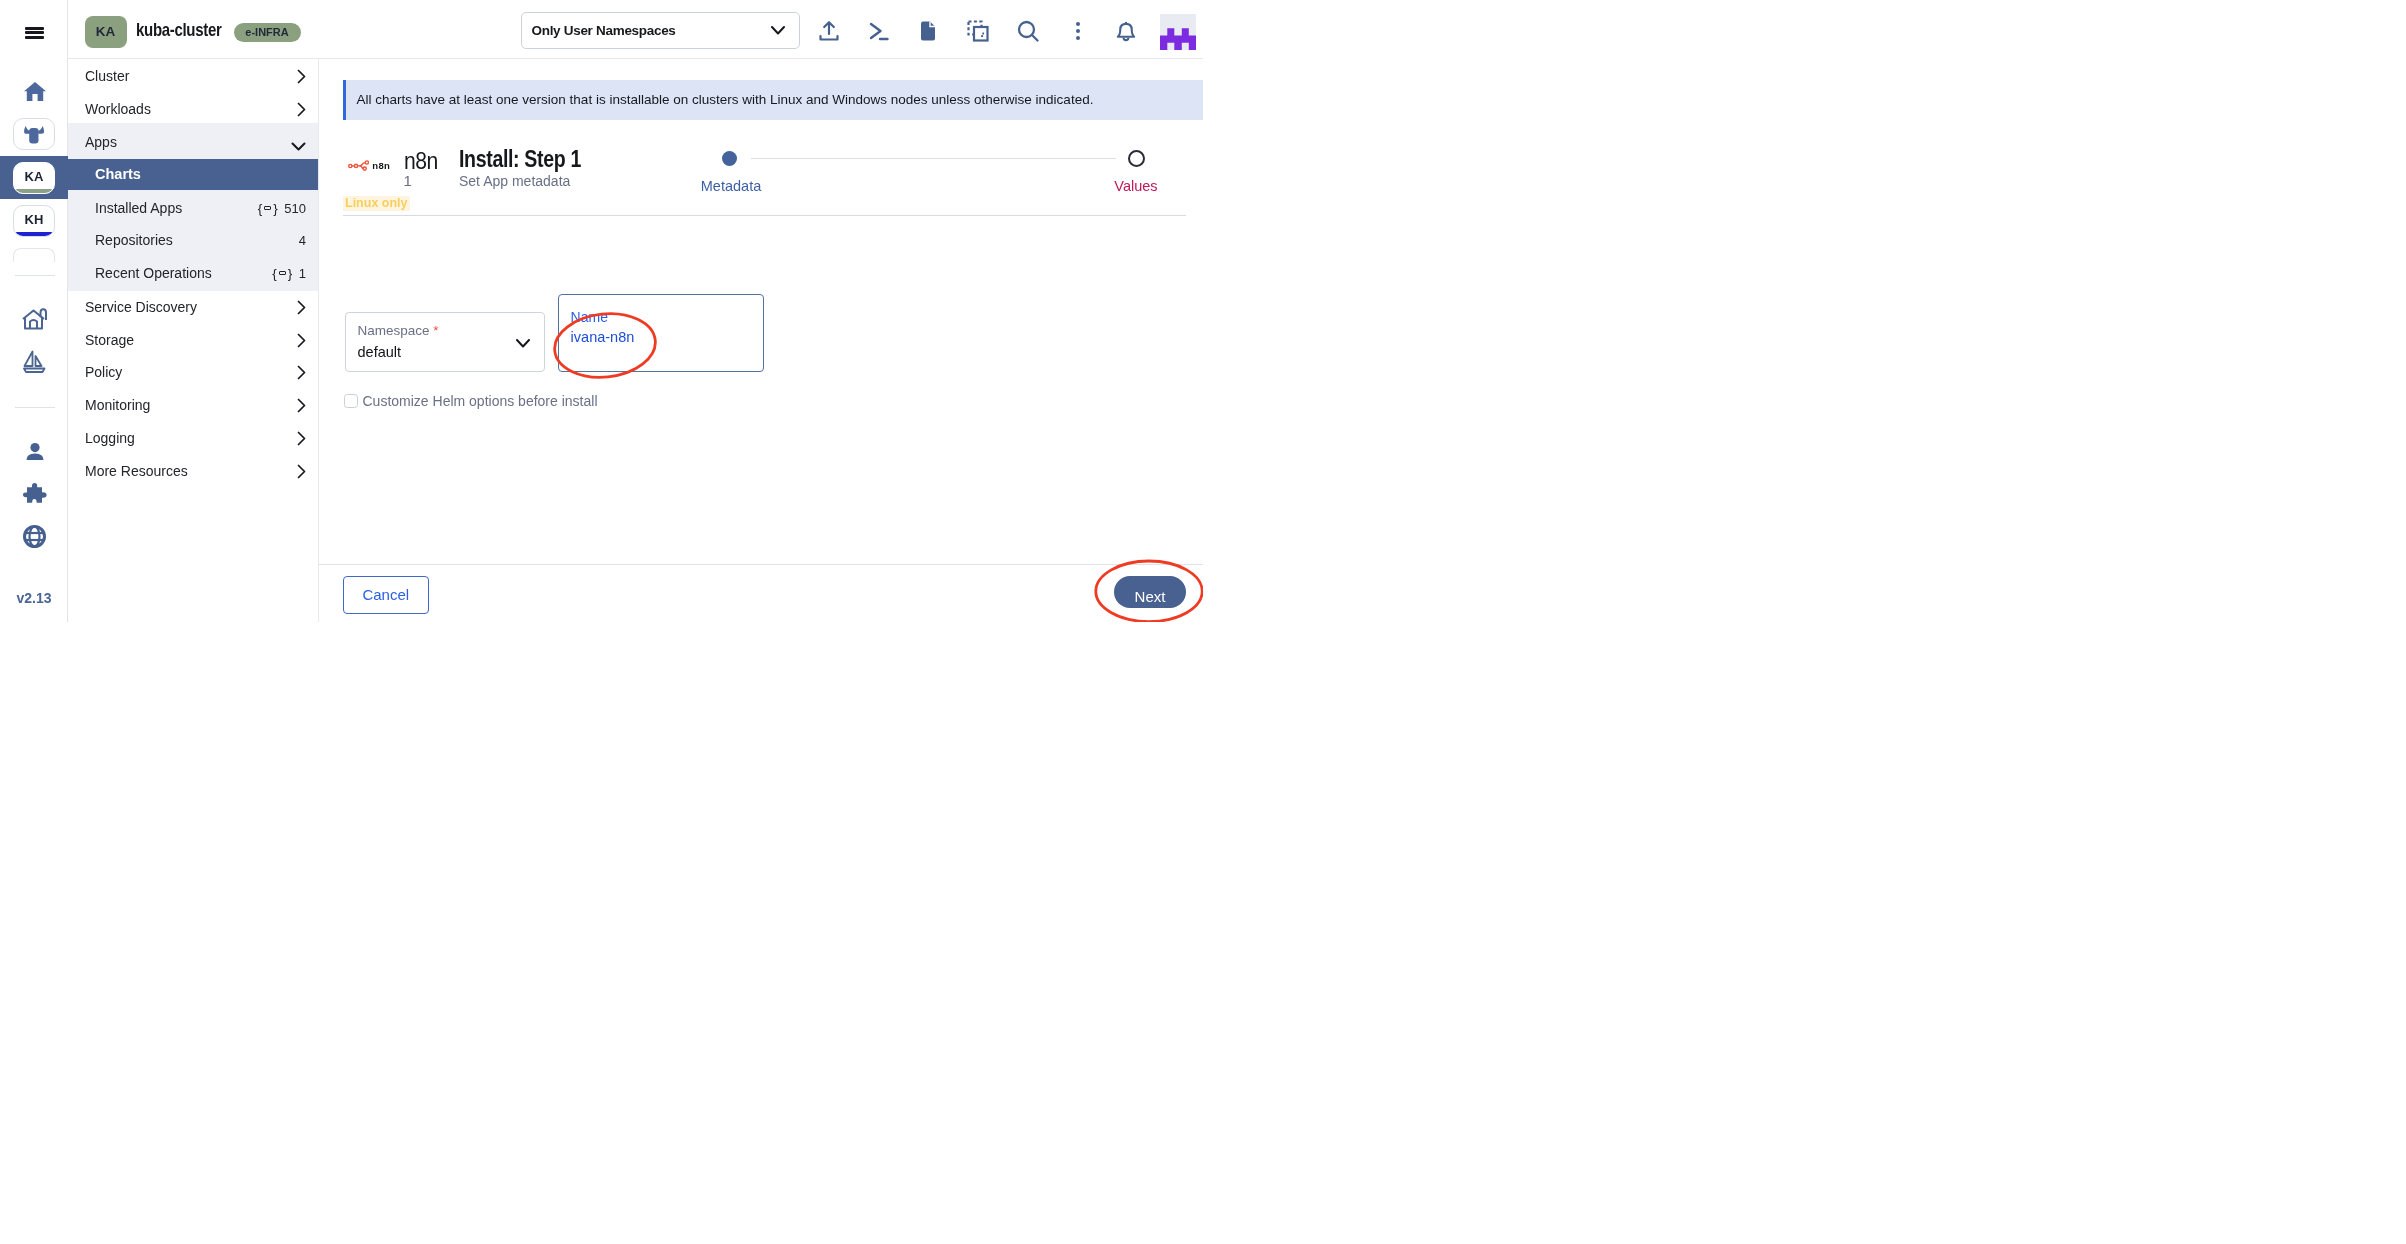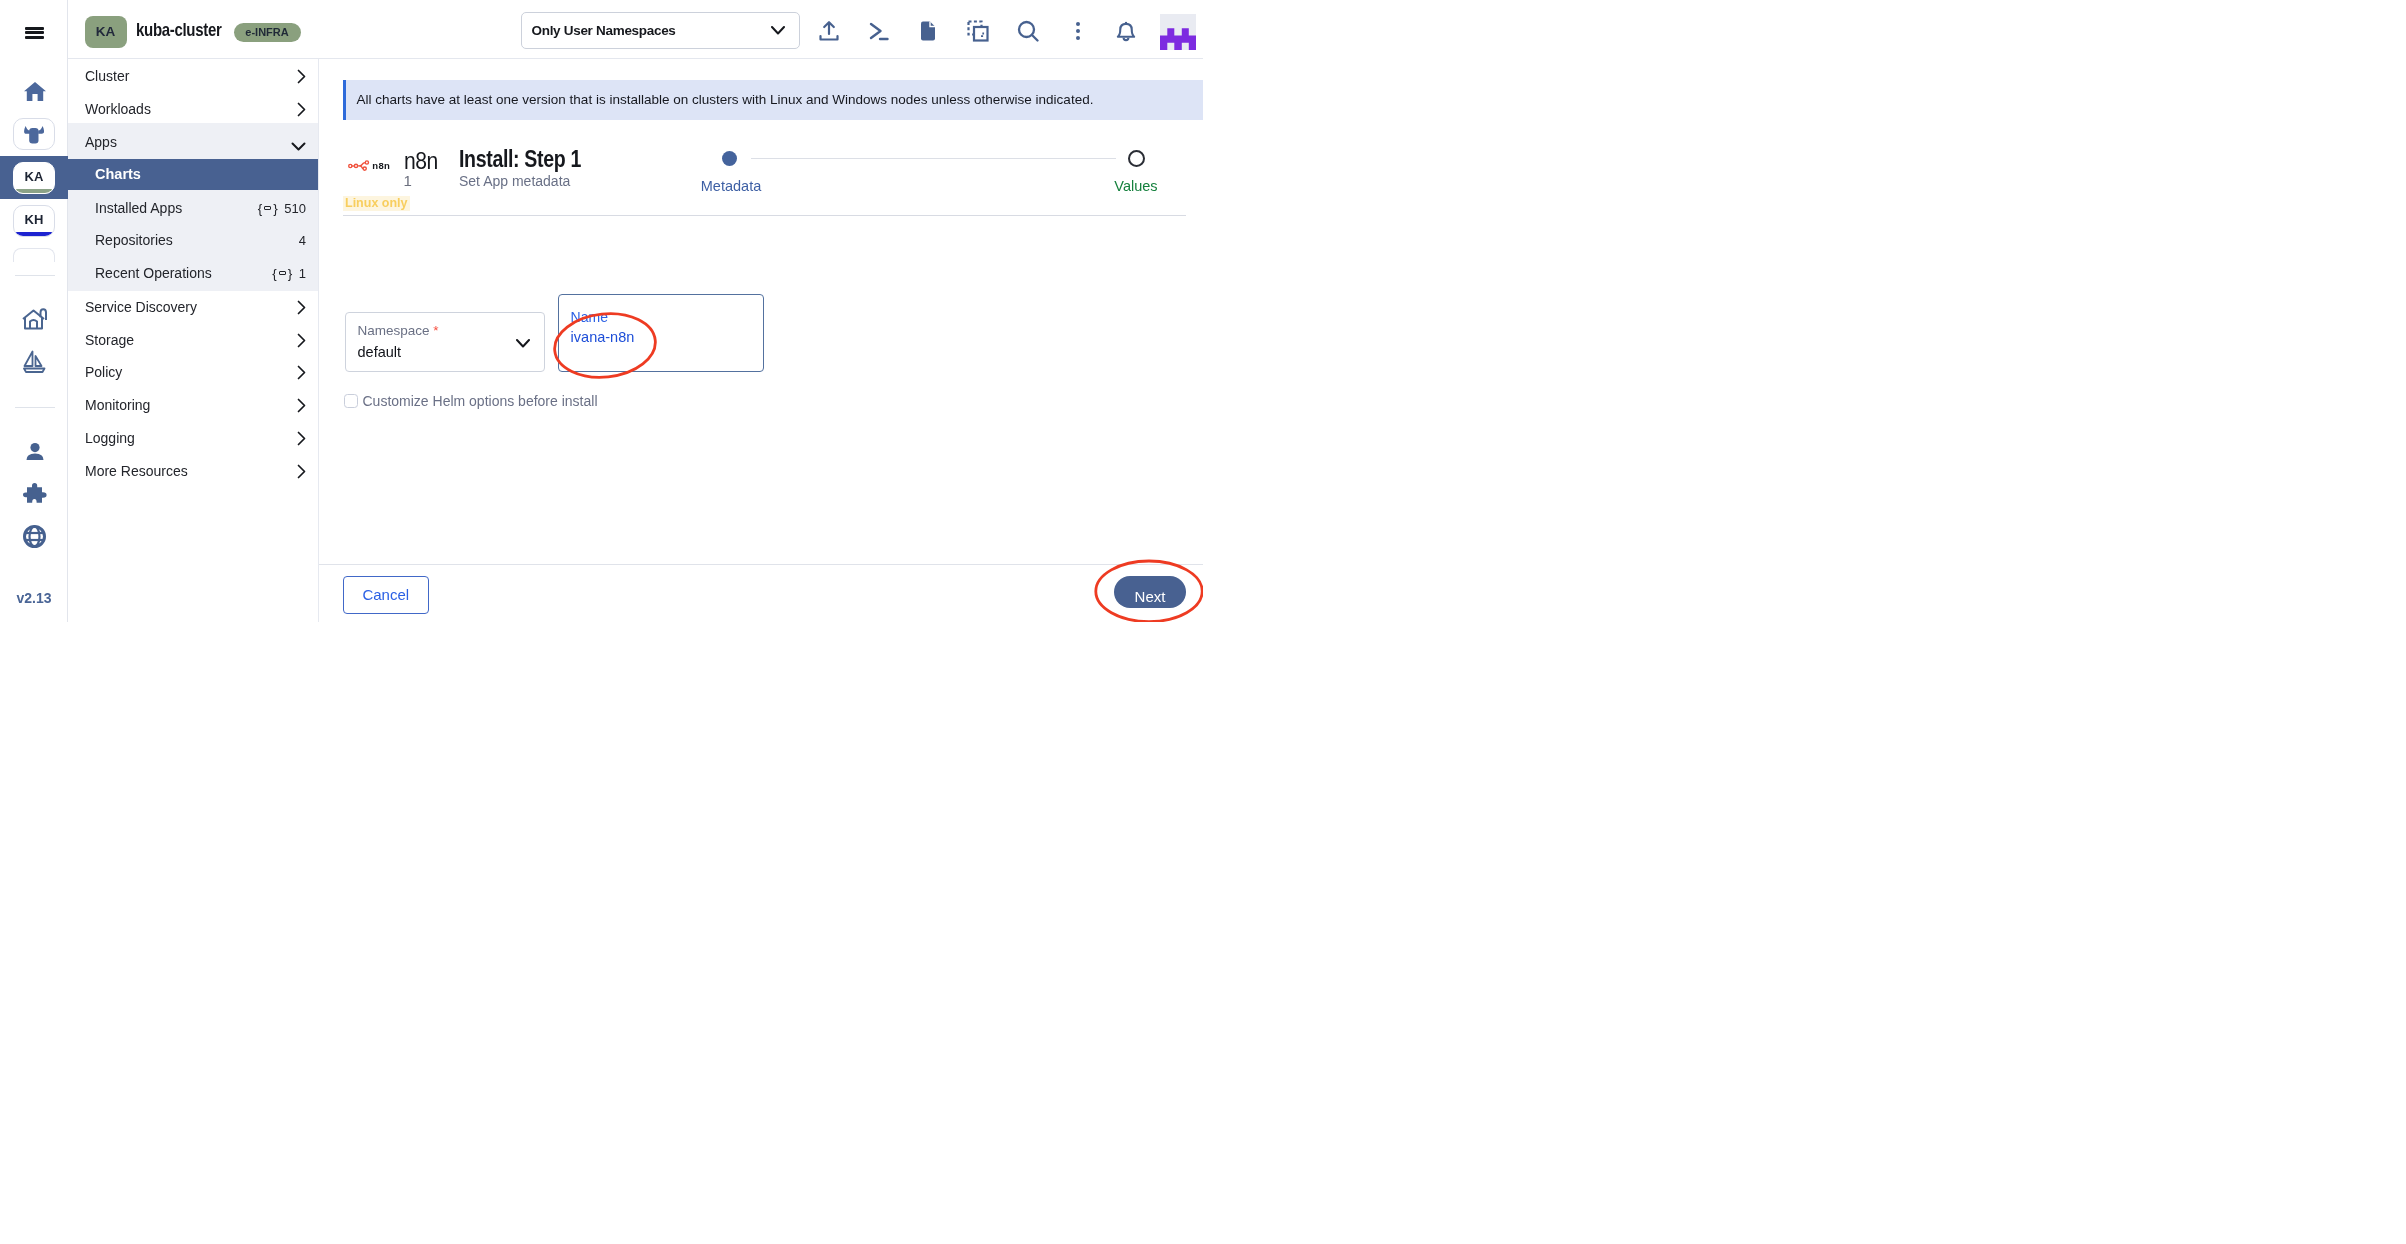--- a/index.html
+++ b/index.html
@@ -54,21 +54,21 @@
 #insttitle { position:absolute; left:140px; top:87px; font-size:23px; font-weight:600; letter-spacing:-0.4px; color:#16181d; transform:scaleX(0.85); transform-origin:0 0; }
 #instsub { position:absolute; left:140px; top:113.5px; font-size:14px; color:#697086; }
 #linuxonly { position:absolute; left:24px; background:#fdf5df; color:#f8ce5e; font-weight:bold; font-size:12.5px; line-height:13.5px; padding:1px 2px; top:136.5px;}
 #hr1 { position:absolute; left:24px; top:156.2px; width:843px; border-top:1.5px solid #d8dbe3; }
 
 
 #stepdot { position:absolute; left:402.7px; top:91.5px; width:15px; height:15px; border-radius:50%; background:#44639c; }
 #stepline { position:absolute; left:432px; top:98.5px; width:365px; border-top:1px solid #dcdfe6; }
 #stepring { position:absolute; left:808.7px; top:90.5px; width:17.6px; height:17.6px; border-radius:50%; border:2.6px solid #2a2d35; background:#fff; }
 #steplbl1 { position:absolute; left:362px; top:118.5px; width:100px; text-align:center; color:#3d5fa4; font-size:14.5px; }
-#steplbl2 { position:absolute; left:767px; top:118.5px; width:100px; text-align:center; color:#15803d; font-size:14.5px; }
+#steplbl2 { position:absolute; left:767px; top:118.5px; width:100px; text-align:center; color:#be185d; font-size:14.5px; }
 
 
 .fbox { position:absolute; background:#fff; border-radius:4px; }
 #nsbox { left:25.5px; top:252.5px; width:200px; height:60px; border:1px solid #ced3dd; }
 #nsbox .lab { position:absolute; left:12px; top:10px; font-size:13.5px; color:#6a7084; }
 #nsbox .lab em { color:#f64d3d; font-style:normal; }
 #nsbox .val { position:absolute; left:12px; top:31px; font-size:14.5px; color:#101218; }
 #namebox { left:238.6px; top:235px; width:206.5px; height:78px; border:1.5px solid #53719f; }
 #namebox .lab { position:absolute; left:12px; top:14px; font-size:14px; color:#2b60e4; }
 #namebox .val { position:absolute; left:12px; top:34px; font-size:14.5px; color:#1d4ed8; }

